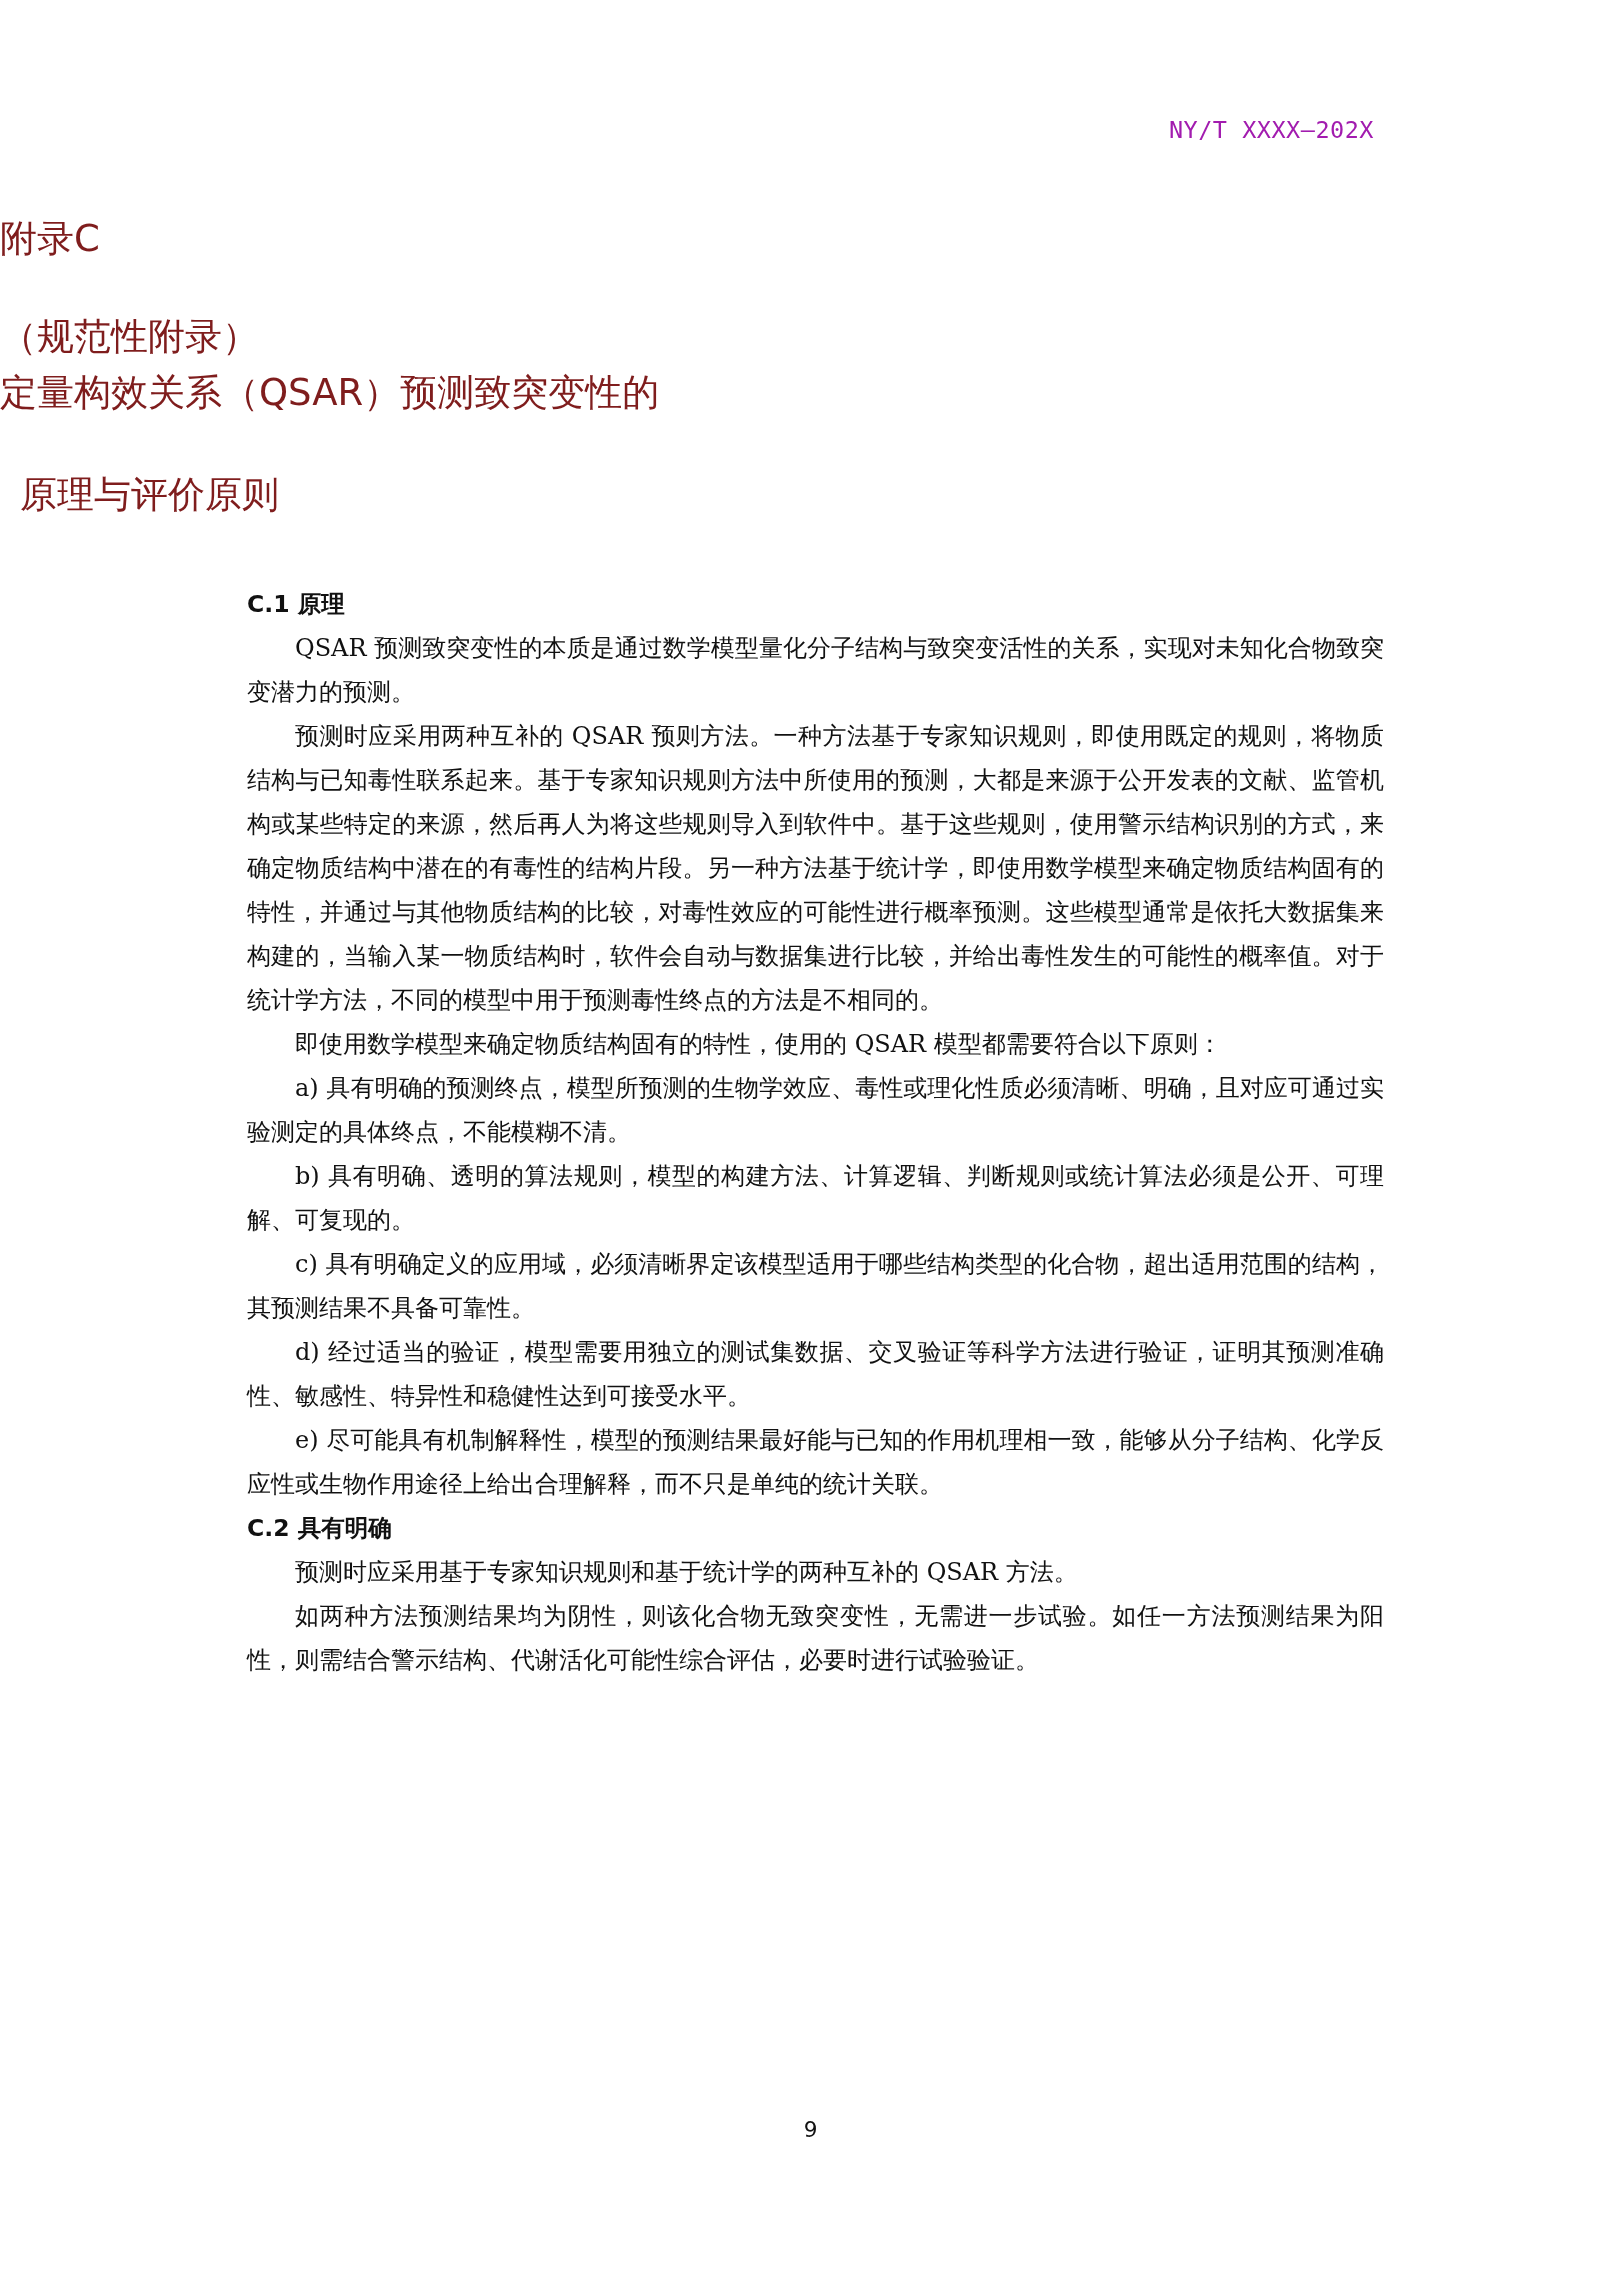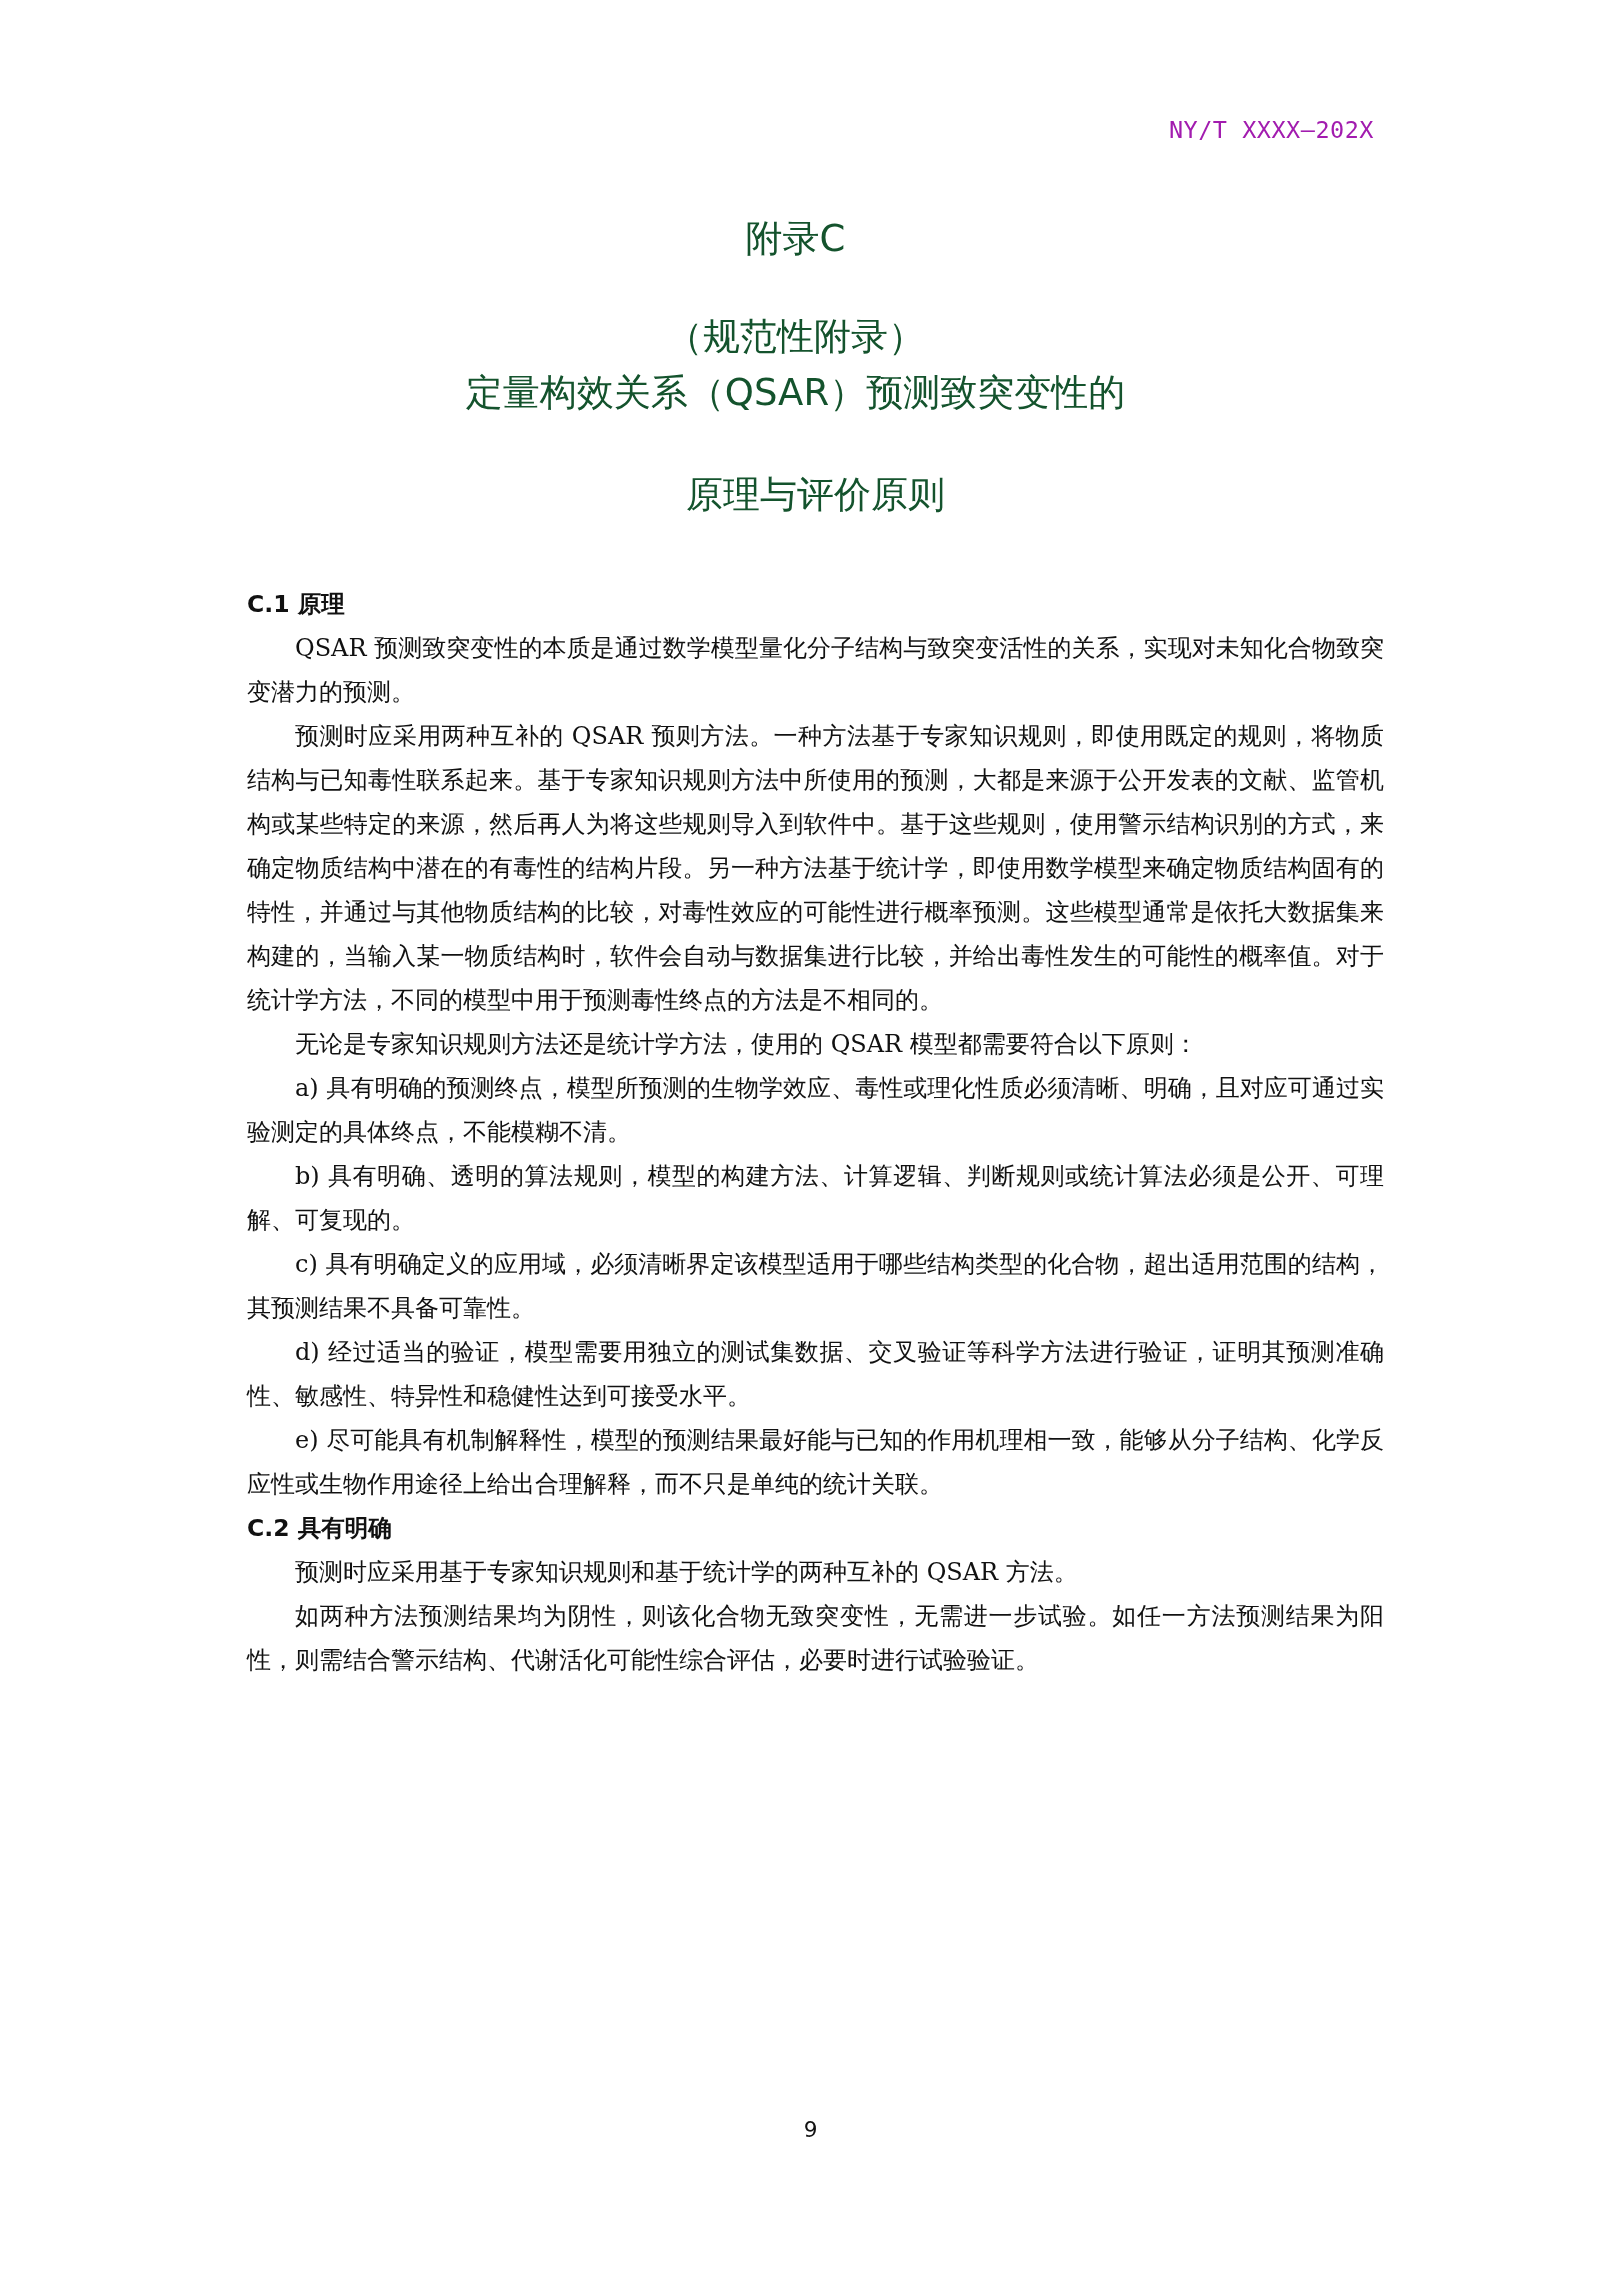--- a/index.html
+++ b/index.html
@@ -27,23 +27,22 @@
     right: 247px;
     font-family: "DejaVu Sans Mono", "Liberation Mono", monospace;
     font-size: 23.5px;
     letter-spacing: 0.5px;
     color: #a21caf;
   }
   .title-block {
     position: absolute;
     left: 0;
     width: 1591px;
-    text-align: center;
     font-family: "DejaVu Sans", "Liberation Sans", sans-serif;
-    color: #14532d;
+    color: #7f1d1d;
   }
   .t-appendix { top: 214px; font-size: 37px; }
   .t-normative { top: 312px; font-size: 37px; }
   .t-main1 { top: 368px; font-size: 37px; }
   .t-main2 { top: 470px; font-size: 37px; padding-left: 20px; }
 
   .content {
     position: absolute;
     left: 247px;
     top: 544px;
@@ -85,21 +84,21 @@
   <div class="title-block t-appendix">附录C</div>
   <div class="title-block t-normative">（规范性附录）</div>
   <div class="title-block t-main1">定量构效关系（QSAR）预测致突变性的</div>
   <div class="title-block t-main2">原理与评价原则</div>
 
   <div class="content">
     <section>
       <h2 class="sec-heading">C.1 原理</h2>
       <p class="para">QSAR 预测致突变性的本质是通过数学模型量化分子结构与致突变活性的关系，实现对未知化合物致突变潜力的预测。</p>
       <p class="para">预测时应采用两种互补的 QSAR 预则方法。一种方法基于专家知识规则，即使用既定的规则，将物质结构与已知毒性联系起来。基于专家知识规则方法中所使用的预测，大都是来源于公开发表的文献、监管机构或某些特定的来源，然后再人为将这些规则导入到软件中。基于这些规则，使用警示结构识别的方式，来确定物质结构中潜在的有毒性的结构片段。另一种方法基于统计学，即使用数学模型来确定物质结构固有的特性，并通过与其他物质结构的比较，对毒性效应的可能性进行概率预测。这些模型通常是依托大数据集来构建的，当输入某一物质结构时，软件会自动与数据集进行比较，并给出毒性发生的可能性的概率值。对于统计学方法，不同的模型中用于预测毒性终点的方法是不相同的。</p>
-      <p class="para">无论是专家知识规则方法还是统计学方法，使用的 QSAR 模型都需要符合以下原则：</p>
+      <p class="para">即使用数学模型来确定物质结构固有的特性，使用的 QSAR 模型都需要符合以下原则：</p>
       <p class="para">a) 具有明确的预测终点，模型所预测的生物学效应、毒性或理化性质必须清晰、明确，且对应可通过实验测定的具体终点，不能模糊不清。</p>
       <p class="para">b) 具有明确、透明的算法规则，模型的构建方法、计算逻辑、判断规则或统计算法必须是公开、可理解、可复现的。</p>
       <p class="para">c) 具有明确定义的应用域，必须清晰界定该模型适用于哪些结构类型的化合物，超出适用范围的结构，其预测结果不具备可靠性。</p>
       <p class="para">d) 经过适当的验证，模型需要用独立的测试集数据、交叉验证等科学方法进行验证，证明其预测准确性、敏感性、特异性和稳健性达到可接受水平。</p>
       <p class="para">e) 尽可能具有机制解释性，模型的预测结果最好能与已知的作用机理相一致，能够从分子结构、化学反应性或生物作用途径上给出合理解释，而不只是单纯的统计关联。</p>
     </section>
     <section>
       <h2 class="sec-heading">C.2 具有明确</h2>
       <p class="para">预测时应采用基于专家知识规则和基于统计学的两种互补的 QSAR 方法。</p>
       <p class="para">如两种方法预测结果均为阴性，则该化合物无致突变性，无需进一步试验。如任一方法预测结果为阳性，则需结合警示结构、代谢活化可能性综合评估，必要时进行试验验证。</p>

